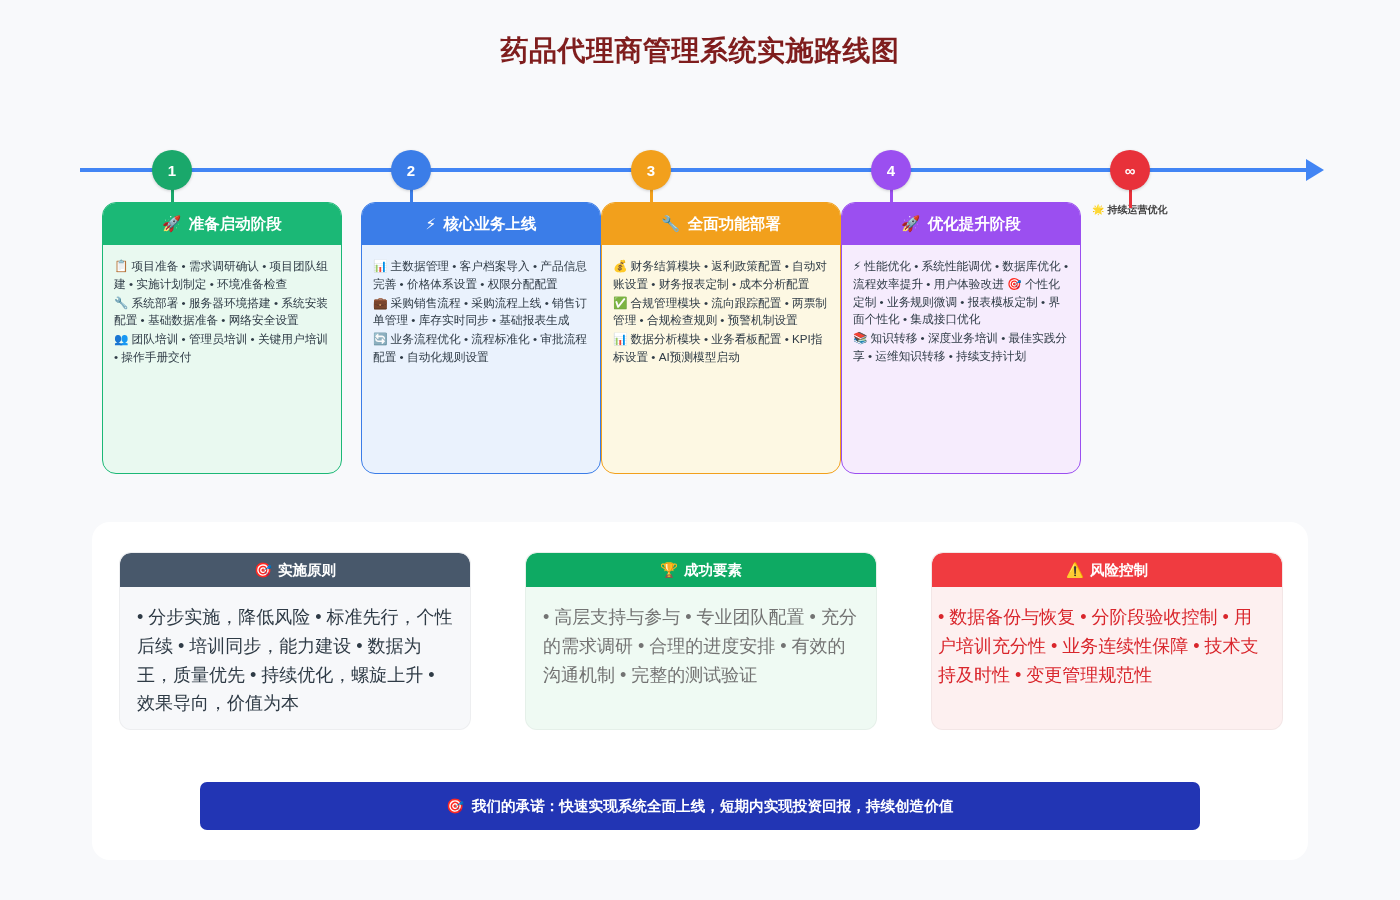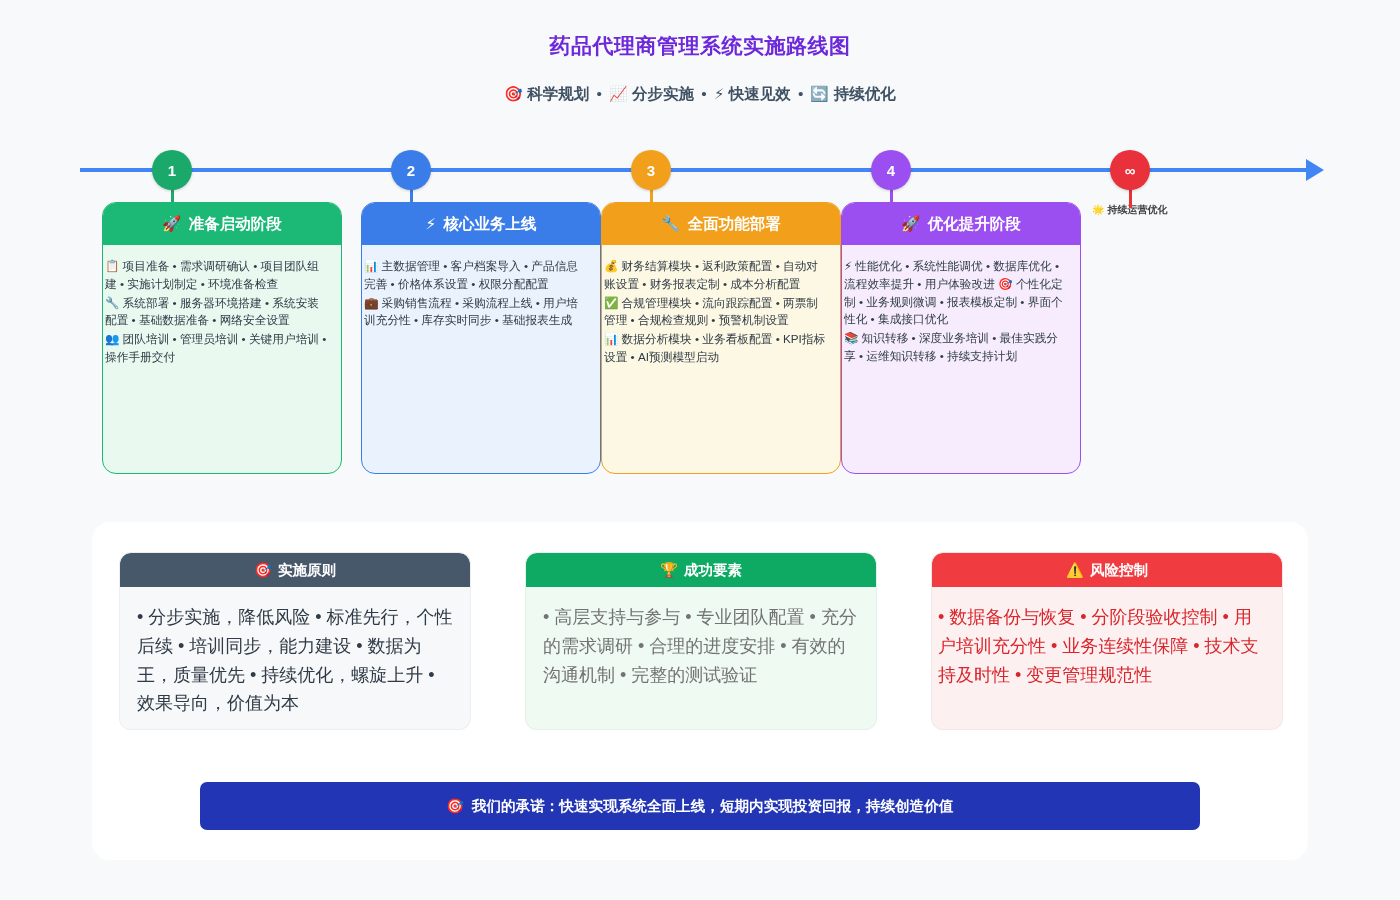--- a/index.html
+++ b/index.html
@@ -8,21 +8,21 @@
     background: #f8f9fb;
     font-family: "Liberation Sans", "DejaVu Sans", sans-serif;
     overflow: hidden;
   }
   .page { position: relative; width: 1400px; height: 900px; }
 
   
   .title {
     position: absolute; top: 32px; left: 0; width: 1400px;
     text-align: center;
-    font-size: 21px; font-weight: bold; color: #6d28d9;
+    font-size: 28px; font-weight: bold; color: #7f1d1d;
     letter-spacing: 0.5px;
   }
   .subtitle {
     position: absolute; top: 84px; left: 0; width: 1400px;
     text-align: center;
     font-size: 15.5px; color: #3f5163; font-weight: bold;
   }
   .subtitle .sep { color: #3f5163; margin: 0 3px; font-weight: normal; }
   .subtitle .emo { font-size: 15px; }
 
@@ -59,21 +59,21 @@
     overflow: hidden;
     z-index: 3;
   }
   .card-head {
     height: 42px; display: flex; align-items: center; justify-content: center;
     color: #fff; font-size: 15.5px; font-weight: bold;
     border-radius: 12px 12px 0 0;
     gap: 7px;
   }
   .card-body {
-    padding: 12px 11px 10px 2px;
+    padding: 12px 11px 10px 11px;
     font-size: 11.7px; line-height: 1.52;
     color: #2f3b46;
   }
   .card-body p { margin-bottom: 1px; }
   .card-body .ico { margin-right: 3px; }
 
   
   .final-label {
     position: absolute; left: 1082px; top: 203px; width: 96px;
     text-align: center;
@@ -107,21 +107,20 @@
     display: flex; align-items: center; justify-content: center;
     color: #fff; font-size: 14.6px; font-weight: bold; gap: 7px;
   }
 </style>
 </head>
 <body>
 
 <div class="page">
 
   <div class="title">药品代理商管理系统实施路线图</div>
-  <div class="subtitle" id="subtitle"><span class="emo">🎯 </span><span>科学规划</span><span class="sep"> • </span><span class="emo">📈 </span><span>分步实施</span><span class="sep"> • </span><span class="emo">⚡ </span><span>快速见效</span><span class="sep"> • </span><span class="emo">🔄 </span><span>持续优化</span></div>
 
   <div class="tl-line"></div>
   <div class="tl-arrow"></div>
 
   <div id="nodes">
       <div class="node-stem" style="left: 170.5px; top: 186px; background: rgb(26, 168, 107);"></div>
       <div class="node" style="left: 152px; top: 150px; background: rgb(26, 168, 107);">1</div>
       <div class="node-stem" style="left: 409.5px; top: 186px; background: rgb(59, 125, 232);"></div>
       <div class="node" style="left: 391px; top: 150px; background: rgb(59, 125, 232);">2</div>
       <div class="node-stem" style="left: 649.5px; top: 186px; background: rgb(242, 160, 28);"></div>
@@ -143,21 +142,22 @@
           <p><span class="ico">👥</span><span>团队培训 • 管理员培训 • 关键用户培训 • 操作手册交付</span></p>
         </div>
       </div>
       <div class="card" style="left: 361px; border-color: rgb(59, 125, 232); background: rgb(234, 242, 253);">
         <div class="card-head" style="background: rgb(59, 125, 232);">
           <span>⚡</span>
           <span>核心业务上线</span>
         </div>
         <div class="card-body">
           <p><span class="ico">📊</span><span>主数据管理 • 客户档案导入 • 产品信息完善 • 价格体系设置 • 权限分配配置</span></p>
-          <p><span class="ico">💼</span><span>采购销售流程 • 采购流程上线 • 用户培训充分性 • 库存实时同步 • 基础报表生成</span></p>
+          <p><span class="ico">💼</span><span>采购销售流程 • 采购流程上线 • 销售订单管理 • 库存实时同步 • 基础报表生成</span></p>
+          <p><span class="ico">🔄</span><span>业务流程优化 • 流程标准化 • 审批流程配置 • 自动化规则设置</span></p>
         </div>
       </div>
       <div class="card" style="left: 601px; border-color: rgb(242, 160, 28); background: rgb(253, 248, 227);">
         <div class="card-head" style="background: rgb(242, 160, 28);">
           <span>🔧</span>
           <span>全面功能部署</span>
         </div>
         <div class="card-body">
           <p><span class="ico">💰</span><span>财务结算模块 • 返利政策配置 • 自动对账设置 • 财务报表定制 • 成本分析配置</span></p>
           <p><span class="ico">✅</span><span>合规管理模块 • 流向跟踪配置 • 两票制管理 • 合规检查规则 • 预警机制设置</span></p>

